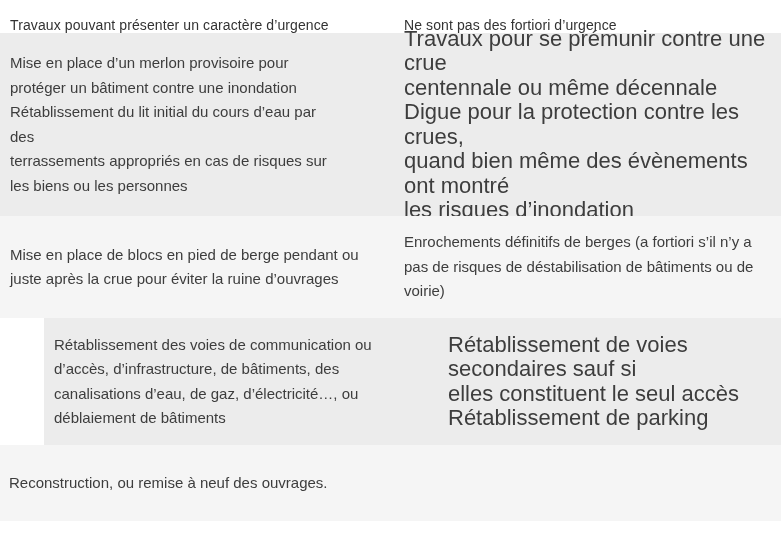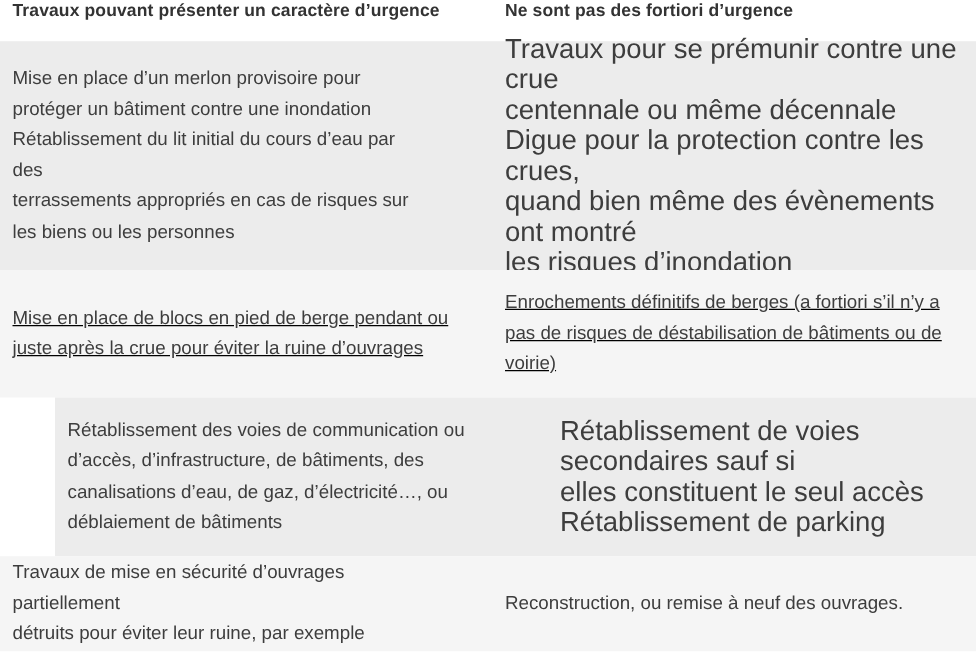--- a/index.html
+++ b/index.html
@@ -7,28 +7,28 @@
   body {
     width:781px; height:533px;
     font-family:"Liberation Sans","DejaVu Sans",sans-serif;
     overflow:hidden;
   }
   .table { width:781px; height:533px; display:flex; flex-direction:column; }
 
   .thead {
     display:flex; height:33px;
     background:var(--page-bg,#ffffff);
-    align-items:flex-start;
-    font-weight:bold; font-size:14px;
+    align-items:flex-end;
+    font-weight:normal; font-size:14px;
     color:var(--header-text,#333333);
     letter-spacing:0.1px;
   }
   .trow { display:flex; }
   .r1 { height:183px; }
-  .r2 { height:102px;text-decoration:underline; }
+  .r2 { height:102px; }
   .r3 { height:127px;margin-left:44px; }
   .r4 { height:76px; }
   .row-odd  { background:var(--row-shade-dark,#ececec);align-items:center; }
   .row-even { background:var(--row-shade-light,#f5f5f5); }
 
   .col-left  { width:395px; padding-left:10px; padding-right:30px; }
   .col-right { flex:1; padding-left:9px; padding-right:6px; }
 
   .cell {
     display:flex; flex-direction:column; justify-content:center;
@@ -74,18 +74,16 @@
     <div class="cell col-left">Rétablissement des voies de communication ou
 d’accès, d’infrastructure, de bâtiments, des
 canalisations d’eau, de gaz, d’électricité…, ou
 déblaiement de bâtiments</div>
     <div class="cell col-right lg">Rétablissement de voies secondaires sauf si
 elles constituent le seul accès
 Rétablissement de parking</div>
   </div>
 
   <div class="trow r4 row-even">
-    <div class="cell col-left">Travaux de mise en sécurité d’ouvrages partiellement
-détruits pour éviter leur ruine, par exemple</div>
     <div class="cell col-right">Reconstruction, ou remise à neuf des ouvrages.</div>
   </div>
 
 </div>
 
 </body></html>

